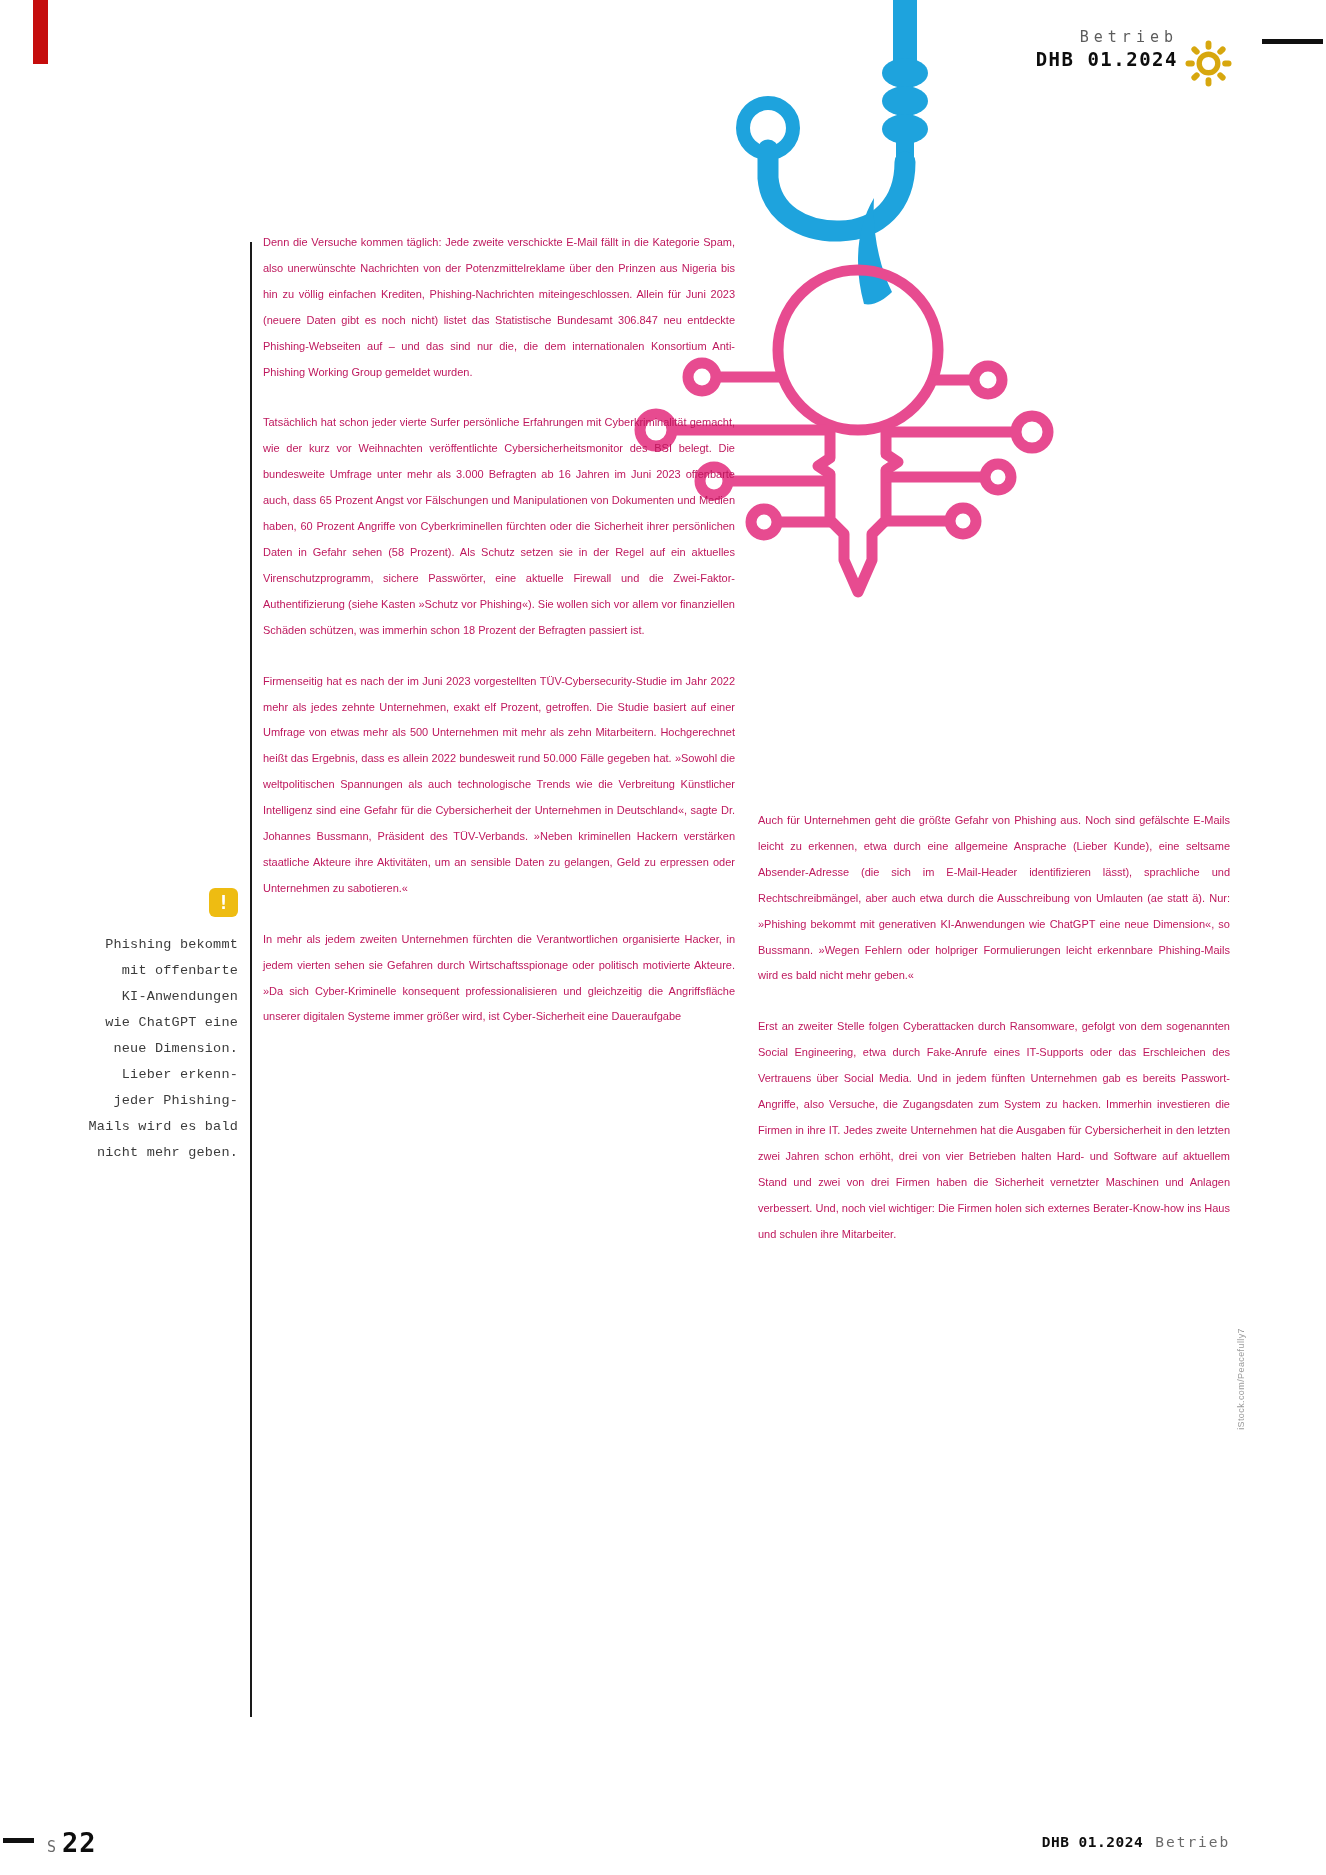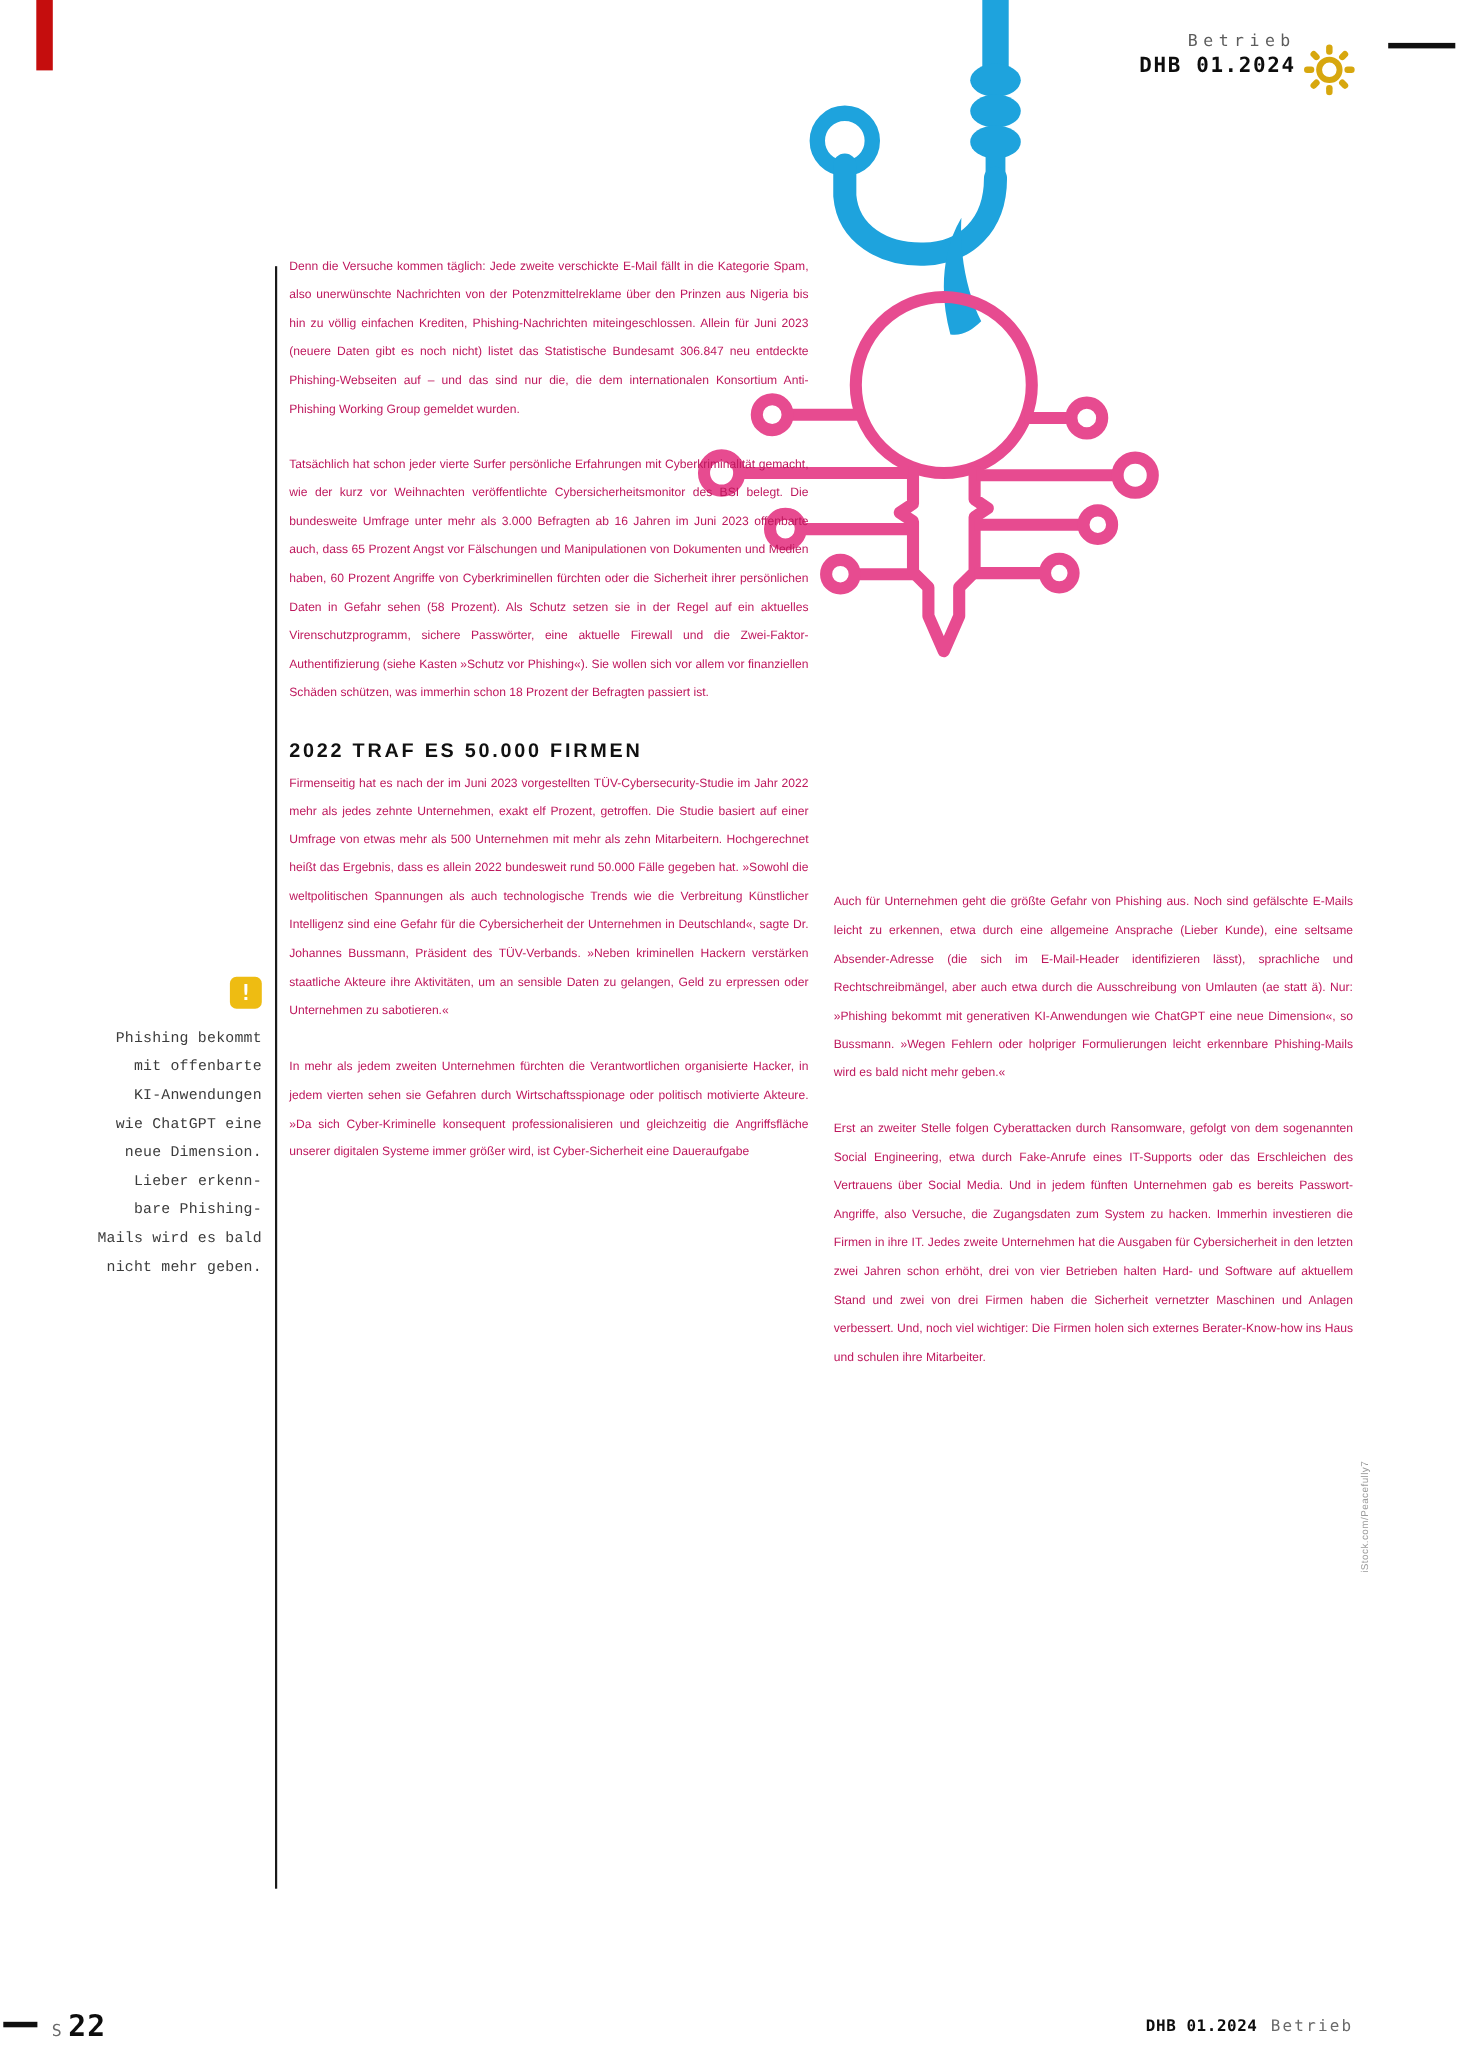--- a/index.html
+++ b/index.html
@@ -148,32 +148,31 @@
 
 <div class="abs quote">
   <div class="quote-icon">!</div>
   <div class="quote-lines">
     <div class="quote-line">Phishing bekommt</div>
     <div class="quote-line">mit offenbarte</div>
     <div class="quote-line">KI-Anwendungen</div>
     <div class="quote-line">wie ChatGPT eine</div>
     <div class="quote-line">neue Dimension.</div>
     <div class="quote-line">Lieber erkenn-</div>
-    <div class="quote-line">bare Phishing-</div>
+    <div class="quote-line">jeder Phishing-</div>
     <div class="quote-line">Mails wird es bald</div>
     <div class="quote-line">nicht mehr geben.</div>
   </div>
 </div>
 
 <div class="abs rule-vertical"></div>
 
 <div class="abs col col-left">
   <p>Denn die Versuche kommen täglich: Jede zweite verschickte E-Mail fällt in die Kategorie Spam, also unerwünschte Nachrichten von der Potenzmittelreklame über den Prinzen aus Nigeria bis hin zu völlig einfachen Krediten, Phishing-Nachrichten miteingeschlossen. Allein für Juni 2023 (neuere Daten gibt es noch nicht) listet das Statistische Bundesamt 306.847 neu entdeckte Phishing-Webseiten auf – und das sind nur die, die dem internationalen Konsortium Anti-Phishing Working Group gemeldet wurden.</p>
   <p>Tatsächlich hat schon jeder vierte Surfer persönliche Erfahrungen mit Cyberkriminalität gemacht, wie der kurz vor Weihnachten veröffentlichte Cybersicherheitsmonitor des BSI belegt. Die bundesweite Umfrage unter mehr als 3.000 Befragten ab 16 Jahren im Juni 2023 offenbarte auch, dass 65 Prozent Angst vor Fälschungen und Manipulationen von Dokumenten und Medien haben, 60 Prozent Angriffe von Cyberkriminellen fürchten oder die Sicherheit ihrer persönlichen Daten in Gefahr sehen (58 Prozent). Als Schutz setzen sie in der Regel auf ein aktuelles Virenschutzprogramm, sichere Passwörter, eine aktuelle Firewall und die Zwei-Faktor-Authentifizierung (siehe Kasten »Schutz vor Phishing«). Sie wollen sich vor allem vor finanziellen Schäden schützen, was immerhin schon 18 Prozent der Befragten passiert ist.</p>
-  <h2>2022 TRAF ES 50.000 FIRMEN</h2>
   <p>Firmenseitig hat es nach der im Juni 2023 vorgestellten TÜV-Cybersecurity-Studie im Jahr 2022 mehr als jedes zehnte Unternehmen, exakt elf Prozent, getroffen. Die Studie basiert auf einer Umfrage von etwas mehr als 500 Unternehmen mit mehr als zehn Mitarbeitern. Hochgerechnet heißt das Ergebnis, dass es allein 2022 bundesweit rund 50.000 Fälle gegeben hat. »Sowohl die weltpolitischen Spannungen als auch technologische Trends wie die Verbreitung Künstlicher Intelligenz sind eine Gefahr für die Cybersicherheit der Unternehmen in Deutschland«, sagte Dr. Johannes Bussmann, Präsident des TÜV-Verbands. »Neben kriminellen Hackern verstärken staatliche Akteure ihre Aktivitäten, um an sensible Daten zu gelangen, Geld zu erpressen oder Unternehmen zu sabotieren.«</p>
   <p>In mehr als jedem zweiten Unternehmen fürchten die Verantwortlichen organisierte Hacker, in jedem vierten sehen sie Gefahren durch Wirtschaftsspionage oder politisch motivierte Akteure. »Da sich Cyber-Kriminelle konsequent professionalisieren und gleichzeitig die Angriffsfläche unserer digitalen Systeme immer größer wird, ist Cyber-Sicherheit eine Daueraufgabe</p>
 </div>
 
 <div class="abs col col-right">
   <p>Auch für Unternehmen geht die größte Gefahr von Phishing aus. Noch sind gefälschte E-Mails leicht zu erkennen, etwa durch eine allgemeine Ansprache (Lieber Kunde), eine seltsame Absender-Adresse (die sich im E-Mail-Header identifizieren lässt), sprachliche und Rechtschreibmängel, aber auch etwa durch die Ausschreibung von Umlauten (ae statt ä). Nur: »Phishing bekommt mit generativen KI-Anwendungen wie ChatGPT eine neue Dimension«, so Bussmann. »Wegen Fehlern oder holpriger Formulierungen leicht erkennbare Phishing-Mails wird es bald nicht mehr geben.«</p>
   <p>Erst an zweiter Stelle folgen Cyberattacken durch Ransomware, gefolgt von dem sogenannten Social Engineering, etwa durch Fake-Anrufe eines IT-Supports oder das Erschleichen des Vertrauens über Social Media. Und in jedem fünften Unternehmen gab es bereits Passwort-Angriffe, also Versuche, die Zugangsdaten zum System zu hacken. Immerhin investieren die Firmen in ihre IT. Jedes zweite Unternehmen hat die Ausgaben für Cybersicherheit in den letzten zwei Jahren schon erhöht, drei von vier Betrieben halten Hard- und Software auf aktuellem Stand und zwei von drei Firmen haben die Sicherheit vernetzter Maschinen und Anlagen verbessert. Und, noch viel wichtiger: Die Firmen holen sich externes Berater-Know-how ins Haus und schulen ihre Mitarbeiter.</p>
 </div>
 
 <div class="abs credit">iStock.com/Peacefully7</div>

